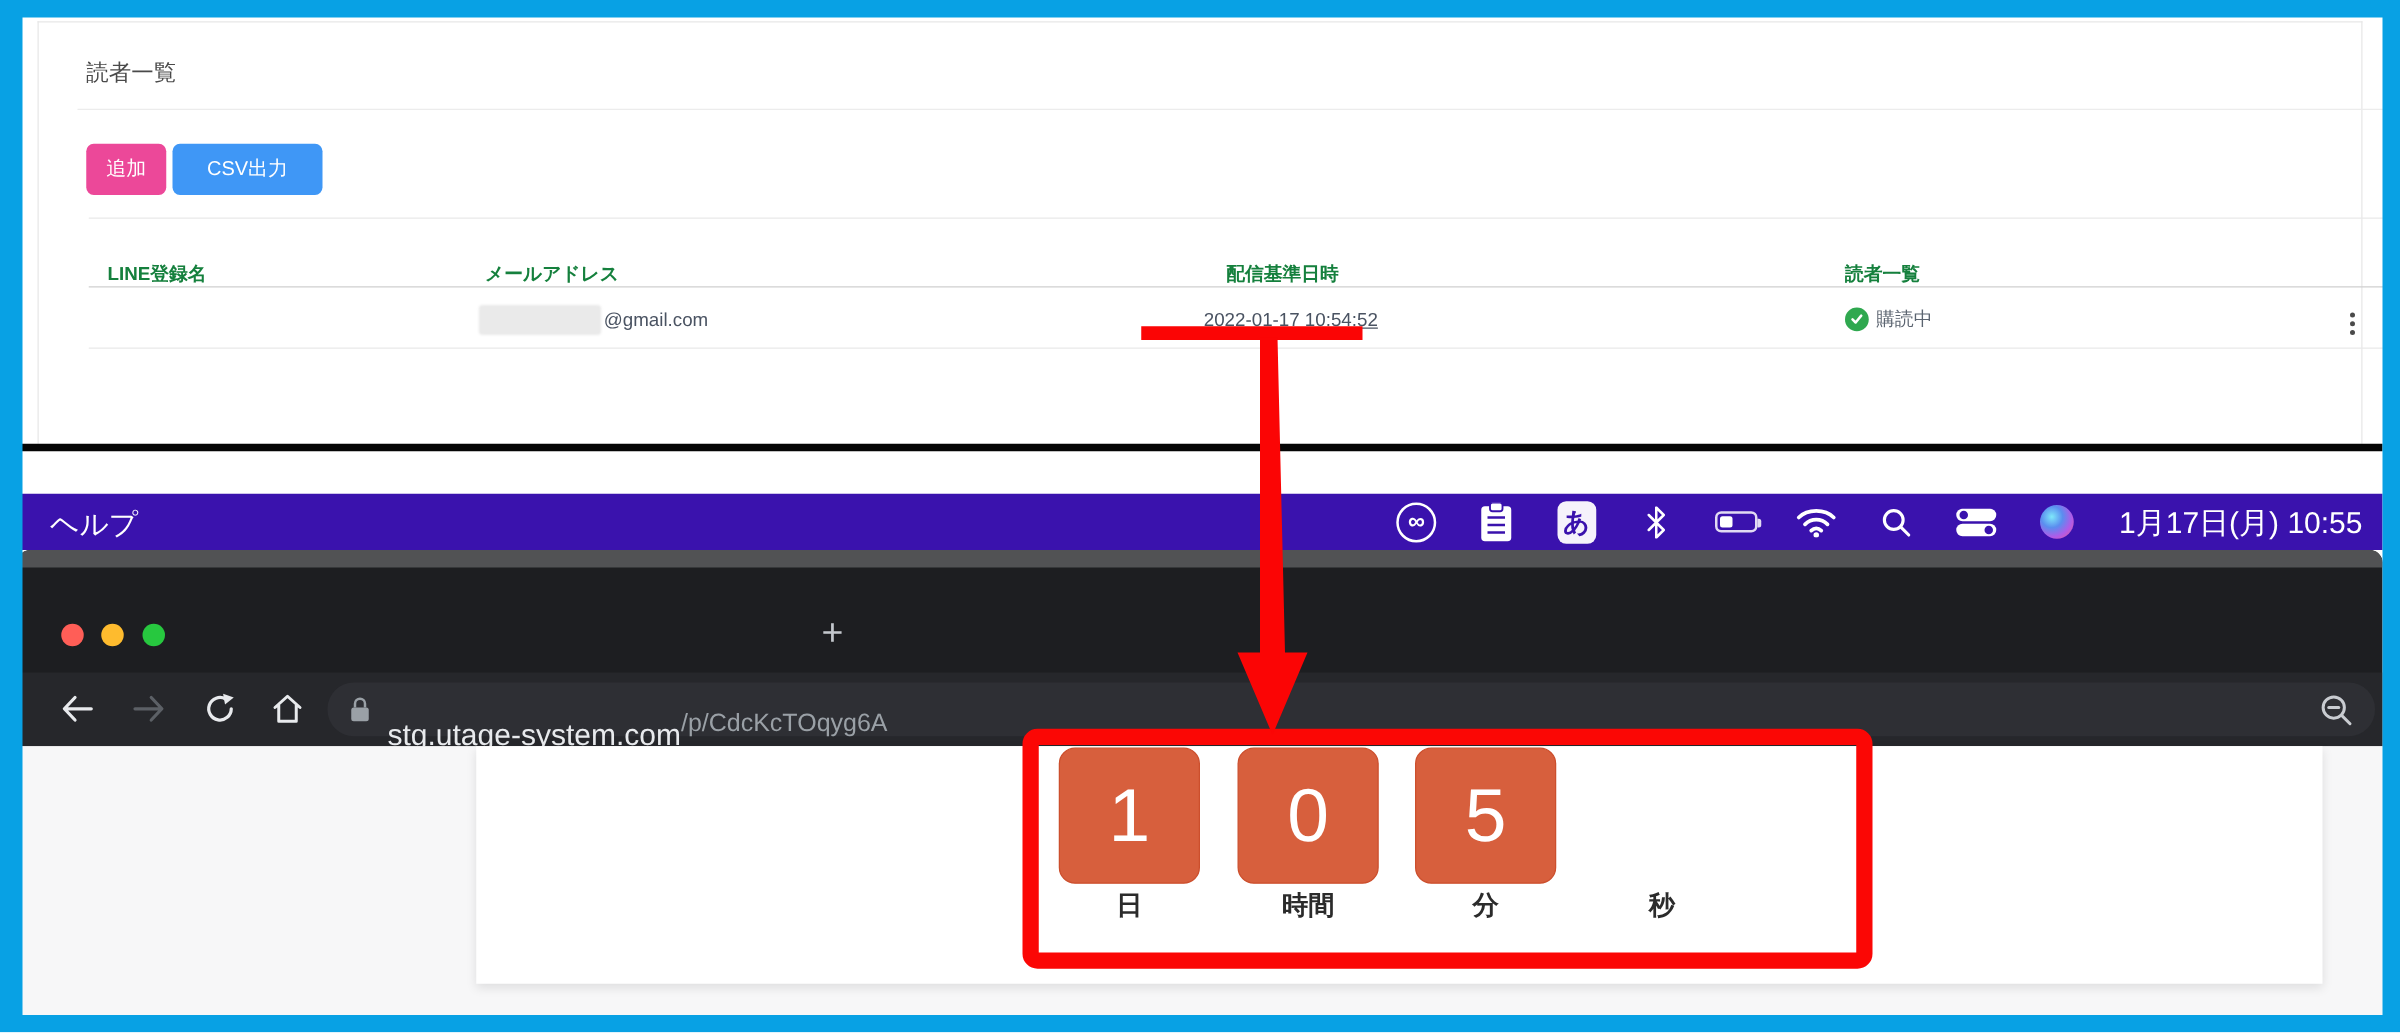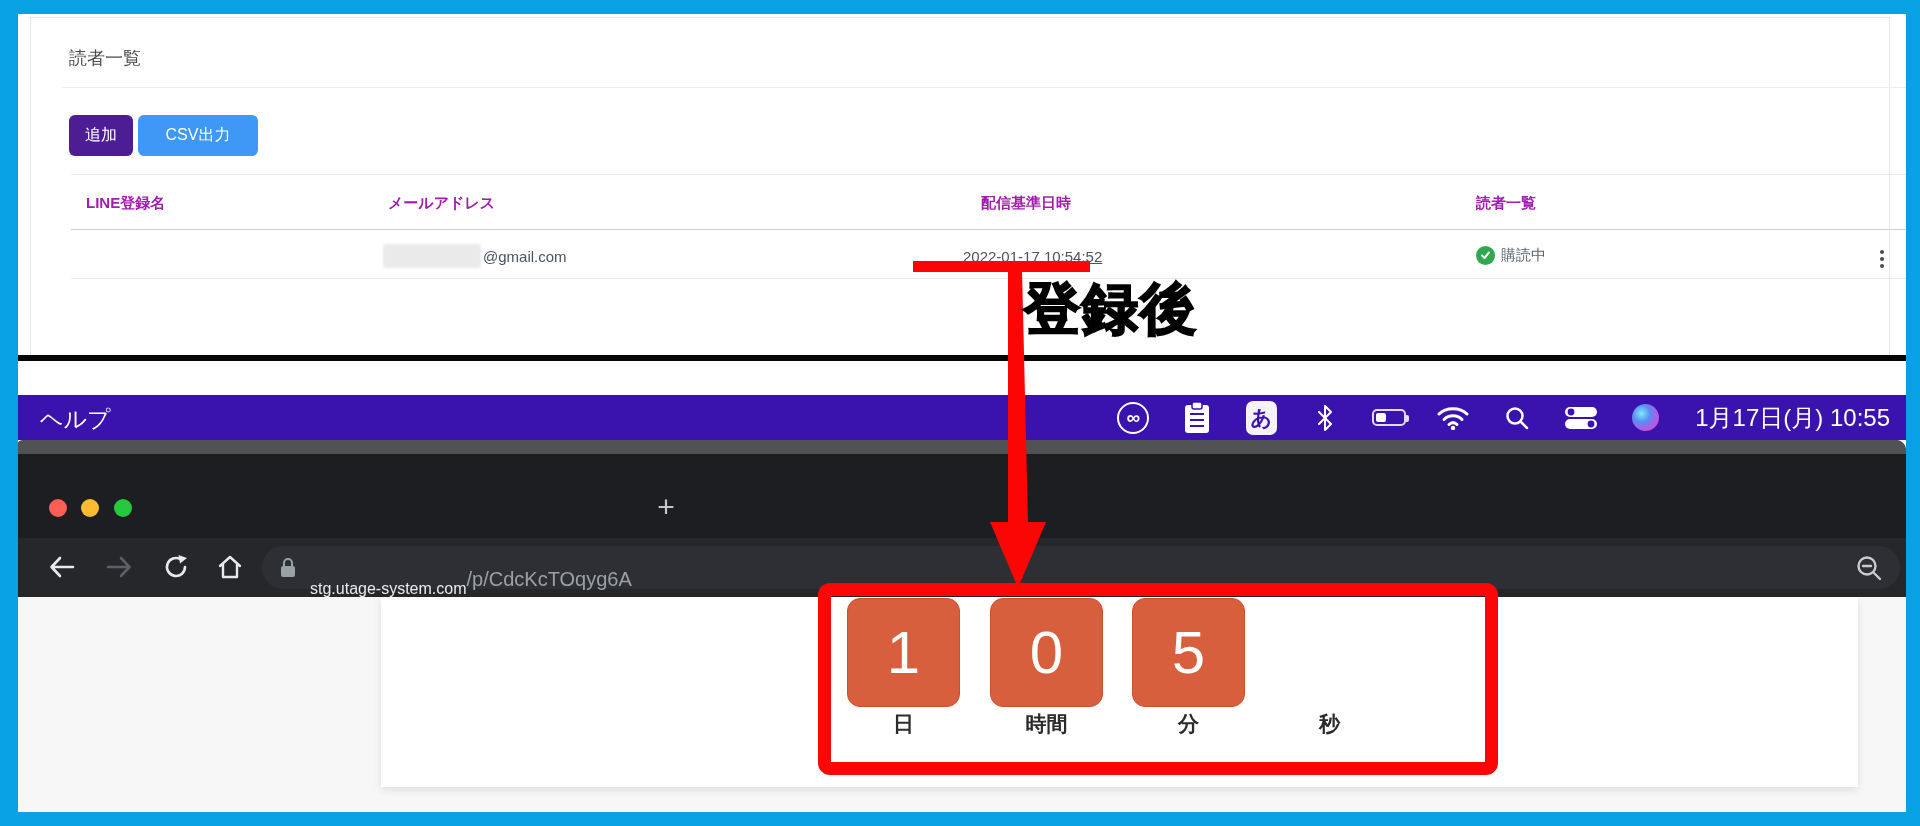--- a/index.html
+++ b/index.html
@@ -7,24 +7,24 @@
   body { font-family:"Liberation Sans","DejaVu Sans",sans-serif; }
   .screen { position:relative; width:1920px; height:826px; background:#fff; overflow:hidden; }
   .cyan-frame { position:absolute; inset:0; border:14px solid #08a1e4; border-left-width:18px; z-index:60; pointer-events:none; }
 
   
   .panel { position:absolute; left:30px; top:17px; width:1860px; height:338px; background:#fff; border:1px solid #e7e7e7; border-bottom:none; }
   .panel-title { position:absolute; left:38px; top:28px; font-size:18px; color:#4a4a4a; }
   .hline { position:absolute; height:1px; background:#ececec; }
   .l1 { left:31px; top:69px; width:1858px; }
   .btn { position:absolute; top:97px; height:41px; border:none; border-radius:6px; color:#fff; font-size:16px; font-family:inherit; cursor:pointer; }
-  .btn-add { left:38px; width:64px; background:#4c1d95; }
+  .btn-add { left:38px; width:64px; background:#ec4899; }
   .btn-csv { left:107px; width:120px; background:#3f97f6; }
   .t-top { left:40px; top:156px; width:1840px; background:#e9e9e9; }
-  .t-head { position:absolute; top:176px; font-size:15px; font-weight:700; color:#a21caf; }
+  .t-head { position:absolute; top:192px; font-size:15px; font-weight:700; color:#15803d; }
   .h0 { left:55px; } .h1 { left:357px; } .h2 { left:950px; } .h3 { left:1445px; }
   .t-mid { left:40px; top:211px; width:1840px; background:#cfcfcf; }
   .t-bot { left:40px; top:260px; width:1840px; background:#e9e9e9; }
   .email-blur { position:absolute; left:352px; top:226px; width:98px; height:24px; background:#eaeaea; border-radius:3px; filter:blur(1px); }
   .cell { position:absolute; top:230px; font-size:15px; color:#4a5362; }
   .c-email { left:452px; }
   .c-date { left:932px;text-decoration:underline; }
   .status { position:absolute; left:1445px; top:228px; display:flex; align-items:center; gap:6px; font-size:15px; color:#5b6470; }
   .check-circle { width:19px; height:19px; border-radius:50%; background:#2fa84f; display:flex; align-items:center; justify-content:center; }
   .kebab { position:absolute; left:1840px; top:228px; width:22px; height:26px; display:flex; flex-direction:column; align-items:center; justify-content:center; gap:3px; cursor:pointer; }
@@ -60,21 +60,21 @@
   .tl-yellow { left:67px; background:#febb2e; }
   .tl-green { left:100px; background:#27c83f; }
   .tab { position:absolute; left:178px; top:36px; width:421px; height:62px; background:#3c3d41; border-radius:12px 12px 0 0; }
   .tab-title { position:absolute; left:44px; top:21px; width:336px; font-size:15px; color:#e4e6e9; white-space:nowrap; overflow:hidden; }
   .tab-fade { position:absolute; left:330px; top:14px; width:50px; height:34px; background:linear-gradient(90deg, rgba(60,61,65,0), #3c3d41 85%); }
   .tab-close { position:absolute; left:396px; top:18px; width:26px; height:26px; color:#e8eaed; font-size:17px; display:flex; align-items:center; justify-content:center; cursor:pointer; }
   .newtab { position:absolute; left:637px; top:50px; width:30px; height:34px; color:#c3c7cc; font-size:30px; font-weight:300; display:flex; align-items:center; justify-content:center; cursor:pointer; }
   .toolbar { position:absolute; left:0; top:98px; width:100%; height:59px; background:#26272b; }
   .nav-ic { position:absolute; top:13px; width:32px; height:32px; display:flex; align-items:center; justify-content:center; cursor:pointer; }
   .omnibox { position:absolute; left:248px; top:8px; width:1638px; height:43px; background:#2e2f34; border-radius:21px; display:flex; align-items:center; }
-  .url-host { font-size:16px; color:#e8eaed; margin-left:14px;margin-top:43px; }
+  .url-host { font-size:24px; color:#e8eaed; margin-left:14px;margin-top:43px; }
   .url-path { font-size:20px; color:#9aa0a6;margin-top:24px; }
   .zoom-out-ic { position:absolute; right:16px; top:7px; cursor:pointer; }
 
   
   .page { position:absolute; left:14px; top:597px; width:1892px; height:215px; background:#f7f7f8; }
   .page-card { position:absolute; left:367px; top:0; width:1477px; height:190px; background:#fff; box-shadow:0 3px 8px rgba(0,0,0,.10); }
   .cd-box { position:absolute; top:598px; width:113px; height:109px; background:#d75f3d; border:1px solid #cc4f2d; border-radius:13px; color:#fff; font-size:60px; font-weight:300; display:flex; align-items:center; justify-content:center; z-index:40; }
   .cd-label { position:absolute; top:710px; width:113px; text-align:center; font-size:21px; font-weight:600; color:#2b2b2b; z-index:40; }
   .b0 { left:847px; } .b1 { left:990px; } .b2 { left:1132px; } .b3 { left:1273px; }
 </style>
@@ -113,21 +113,20 @@
         <i></i>
       </div>
     <div class="hline t-bot"></div>
     <div class="scroll-strip"></div>
   </div>
 
   <div class="red-underline"></div>
   <svg class="red-arrow" width="100" height="320" viewBox="0 0 100 320">
     <polygon points="38,0 52,0 58,252 76,252 48,318 20,252 38,252" fill="#fb0505"></polygon>
   </svg>
-  <div class="anno-label">登録後</div>
 
   <div class="black-line"></div>
 
   <div class="menubar">
     <div class="mb-help">ヘルプ</div>
     <div class="mb-right">
       <div class="mb-ic">
           <span class="cc-badge">∞</span>
         </div>
       <div class="mb-ic">

